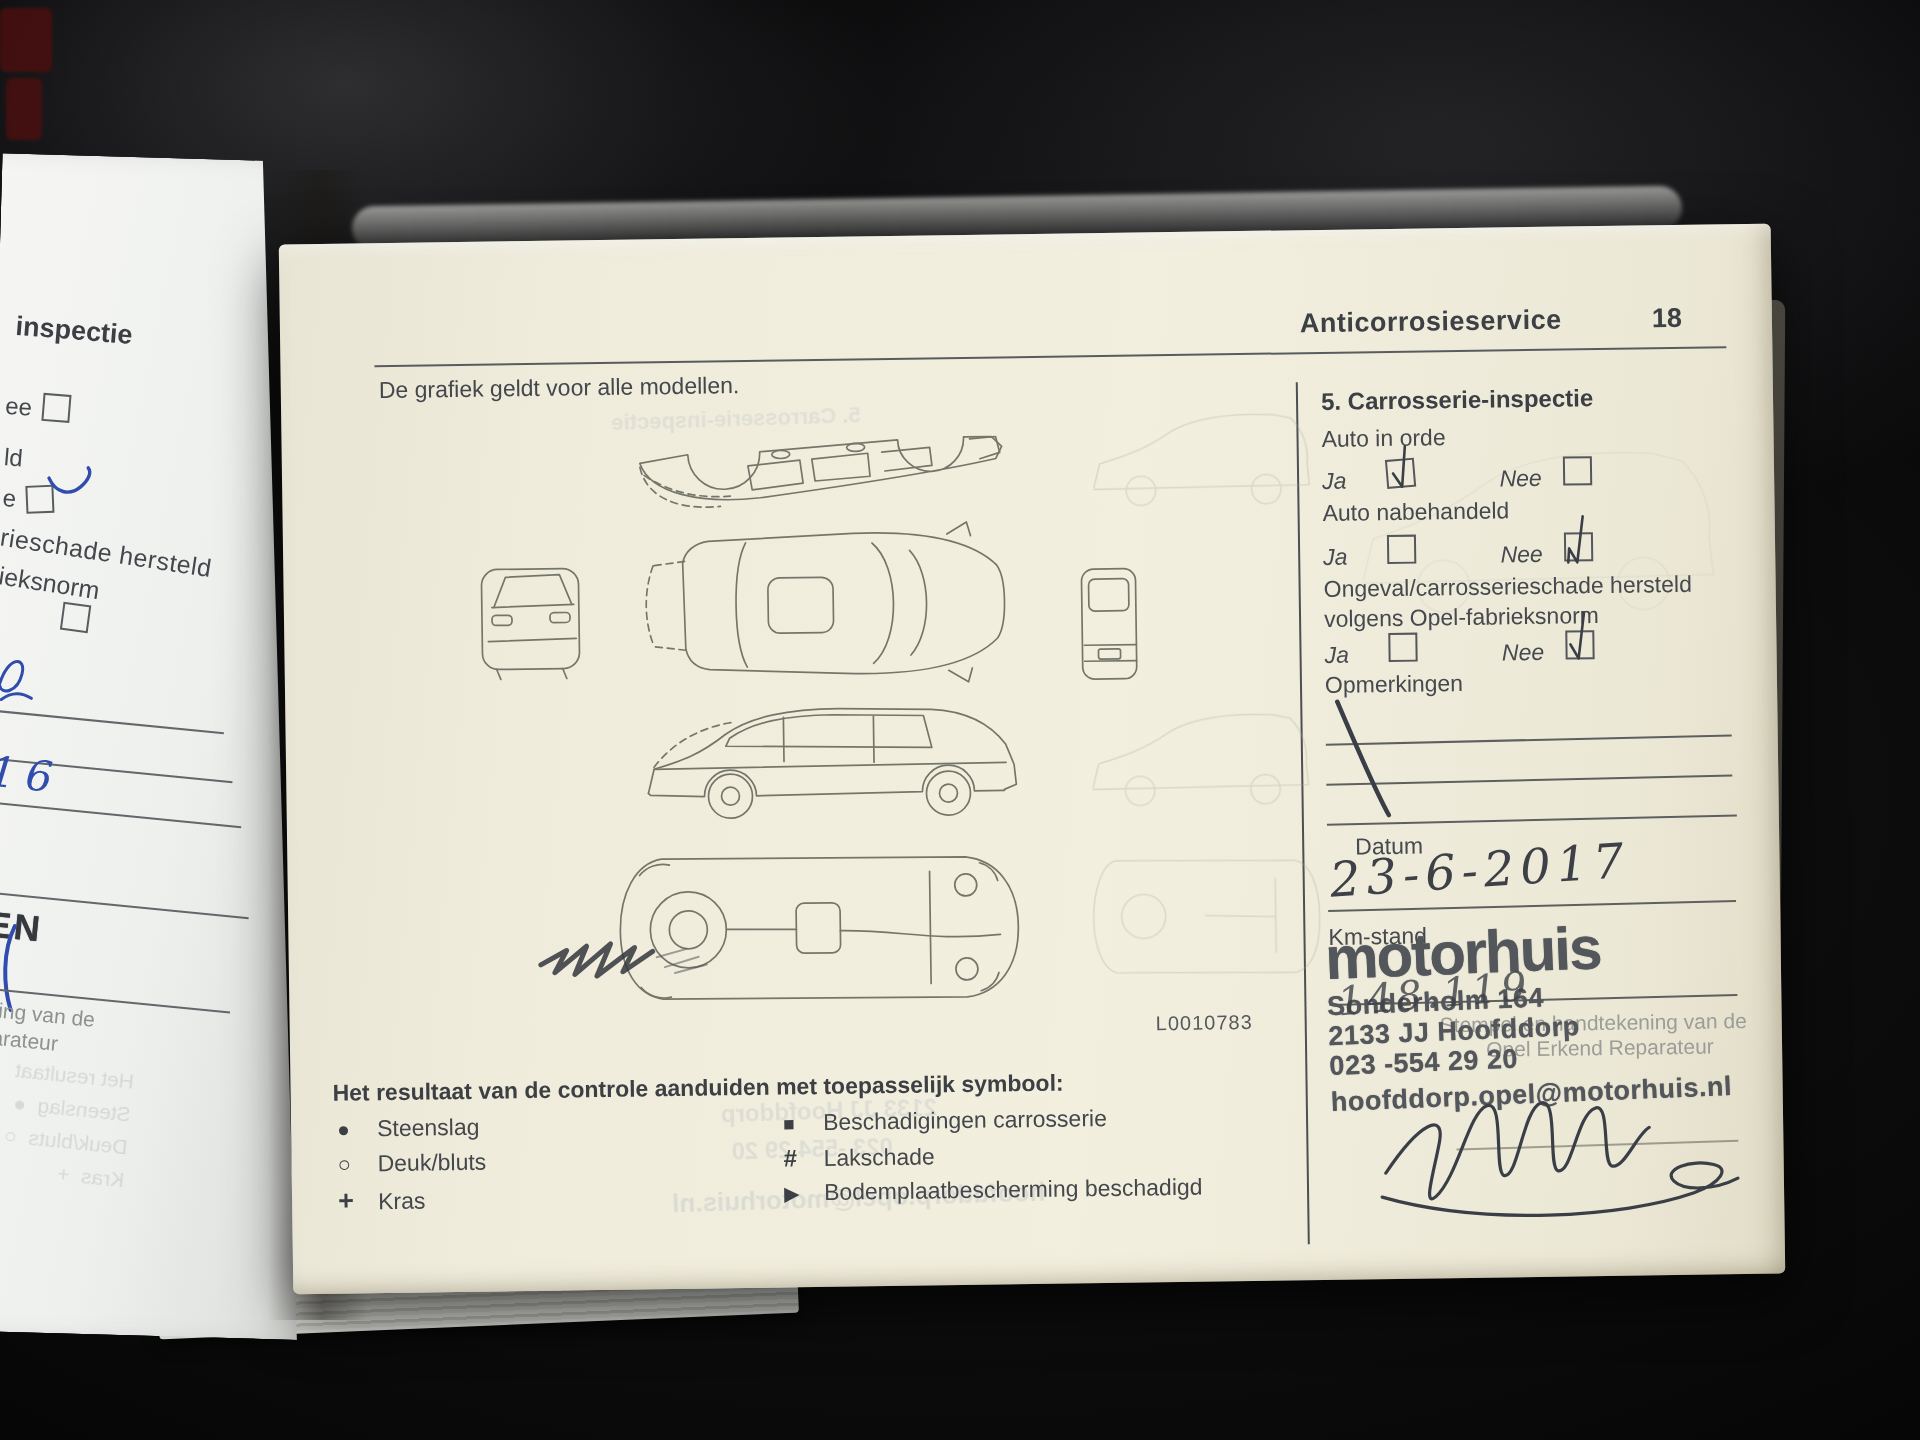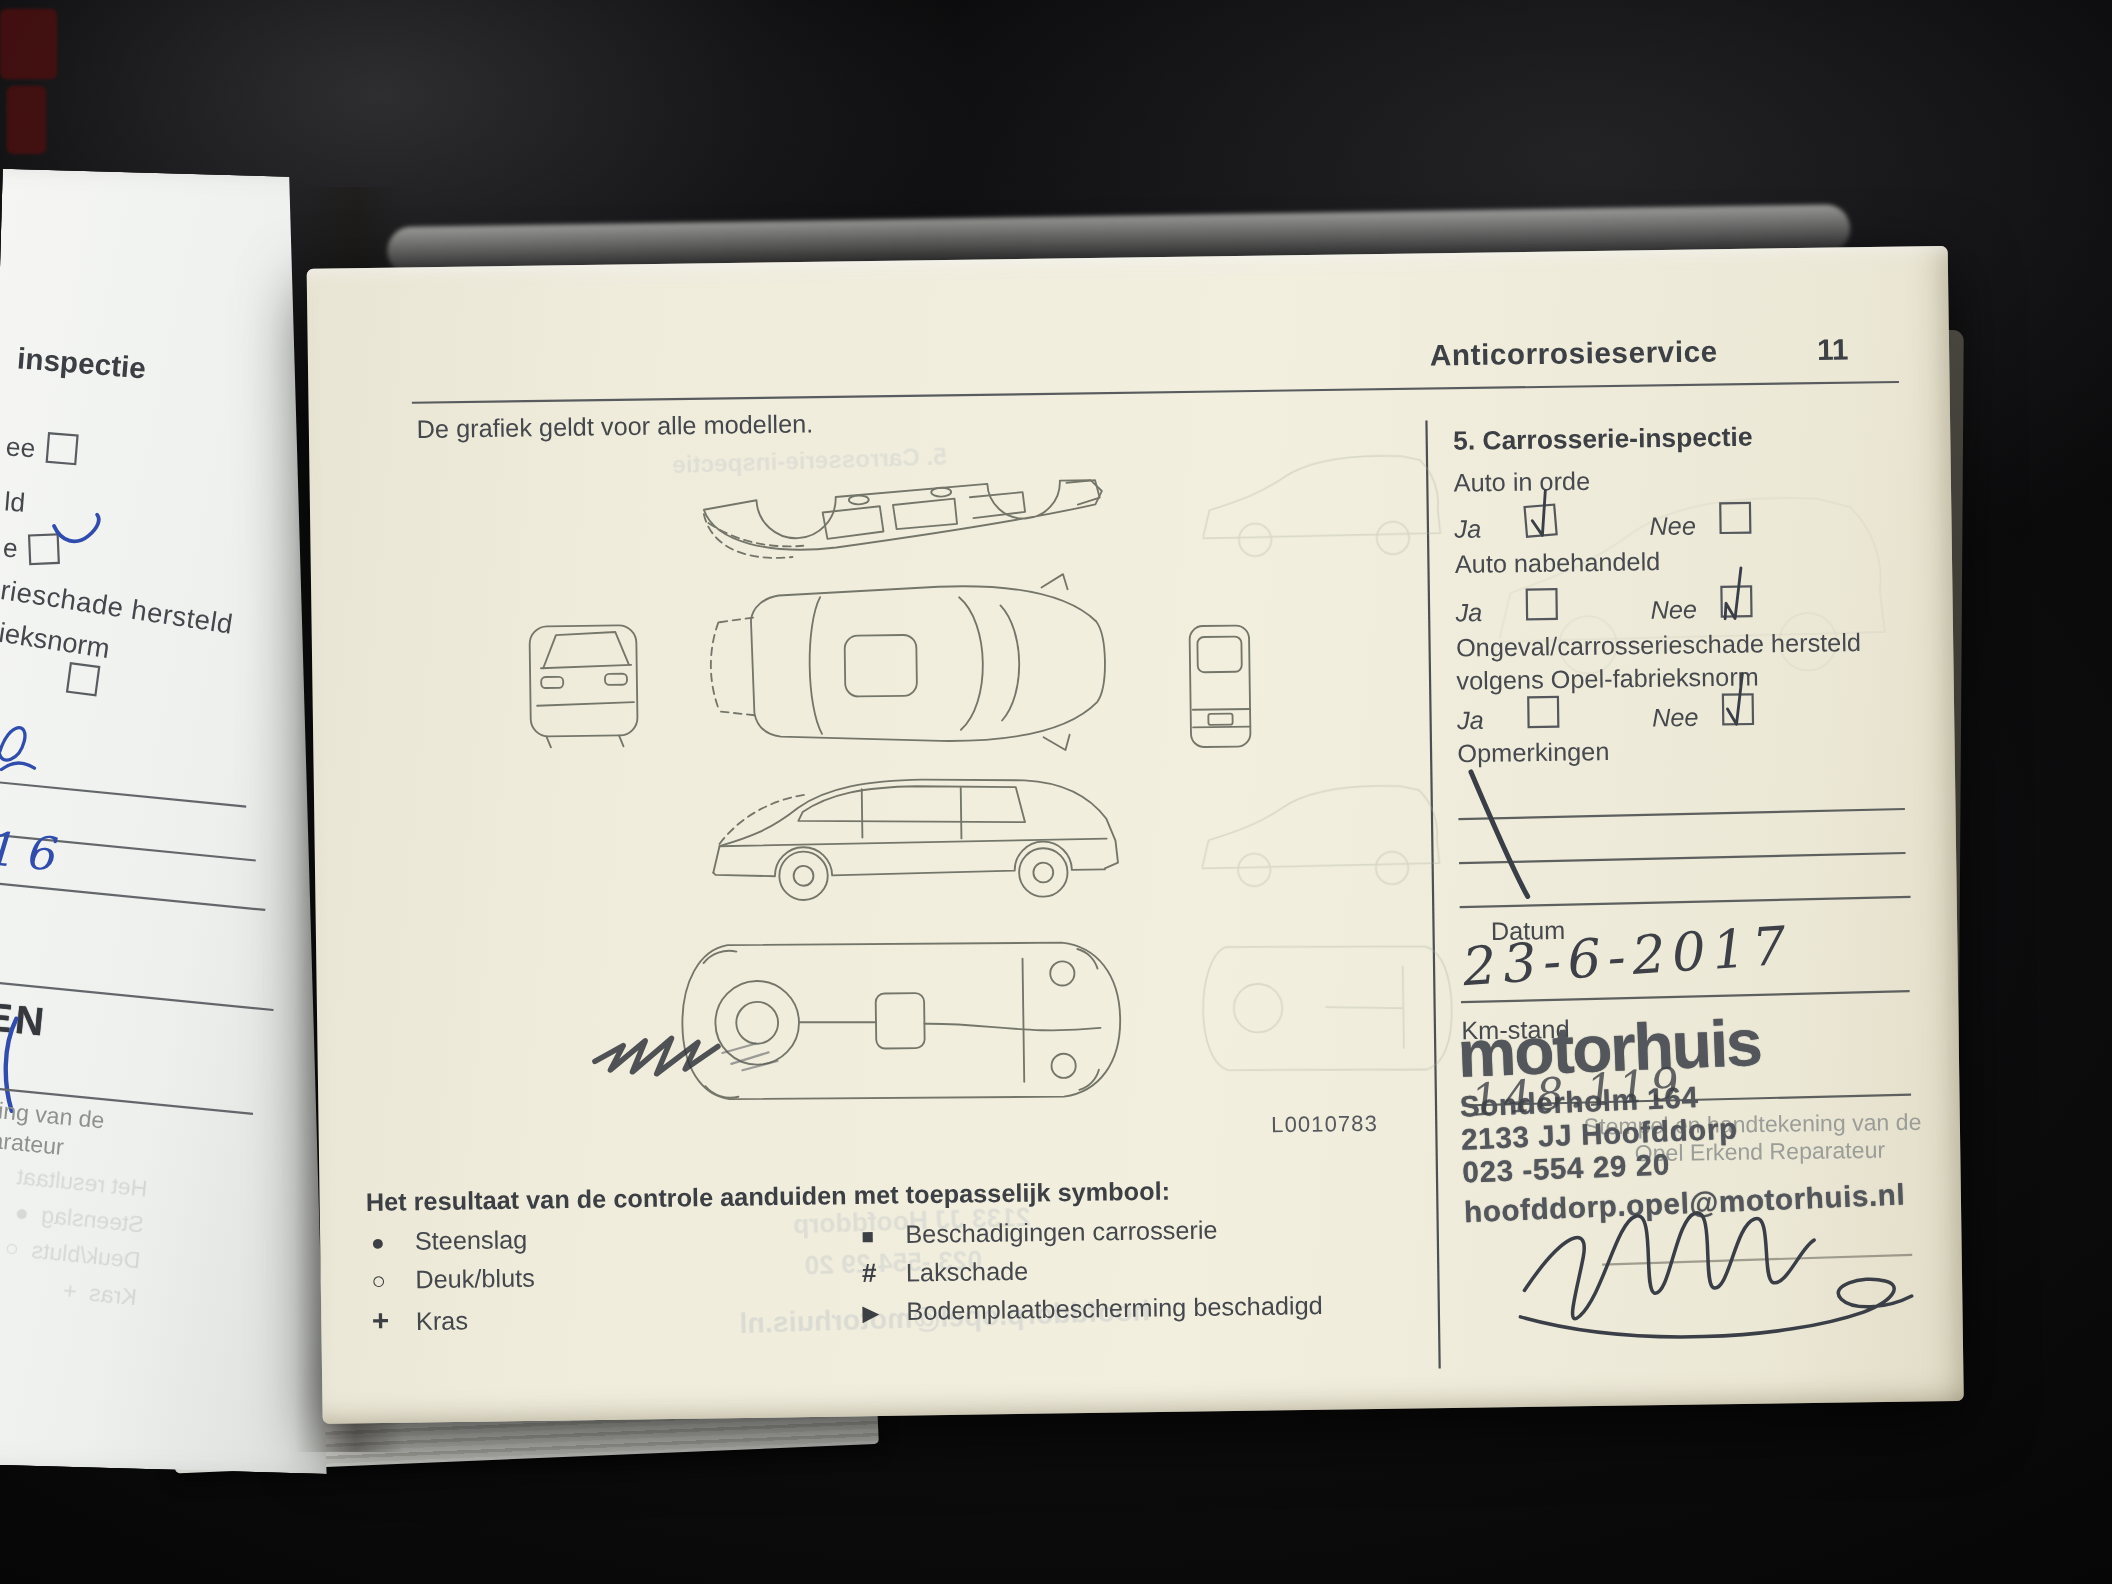--- a/index.html
+++ b/index.html
@@ -132,21 +132,21 @@
       <div class="g-row"><span>Deuk/bluts</span>&nbsp;&nbsp;<span>○</span></div>
       <div class="g-row"><span>Kras</span>&nbsp;&nbsp;<span>+</span></div>
     </div>
   </div>
 
   <div class="abs gutter"></div>
 
   <div class="abs right-page">
 
     <div class="abs rp-header-title" style="left:1020px;top:78px;">Anticorrosieservice</div>
-    <div class="abs rp-page-num" style="left:1372px;top:78px;">11</div>
+    <div class="abs rp-page-num" style="left:1372px;top:78px;">18</div>
     <div class="abs rp-rule" style="left:94px;top:122px;width:1352px;"></div>
 
     <div class="abs rp-intro" style="left:98px;top:134px;">De grafiek geldt voor alle modellen.</div>
     <div class="ghost-text" style="left:330px;top:168px;font-size:22px;font-weight:bold;">5. Carrosserie-inspectie</div>
 
     <div class="abs divider-v" style="left:1015px;top:152px;height:862px;"></div>
 
     <svg class="diagram" style="left:348px;top:172px;" width="388" height="128" viewBox="0 0 388 128">
       <path d="M10 52 L58 44 A35 35 0 0 0 130 42 L268 32 A33 33 0 0 0 334 30 L362 30 L372 40 L366 52 C300 66 210 78 130 88 C70 94 20 82 10 52 Z"></path>
       <path d="M118 56 L170 51 L173 74 L122 80 Z"></path>

